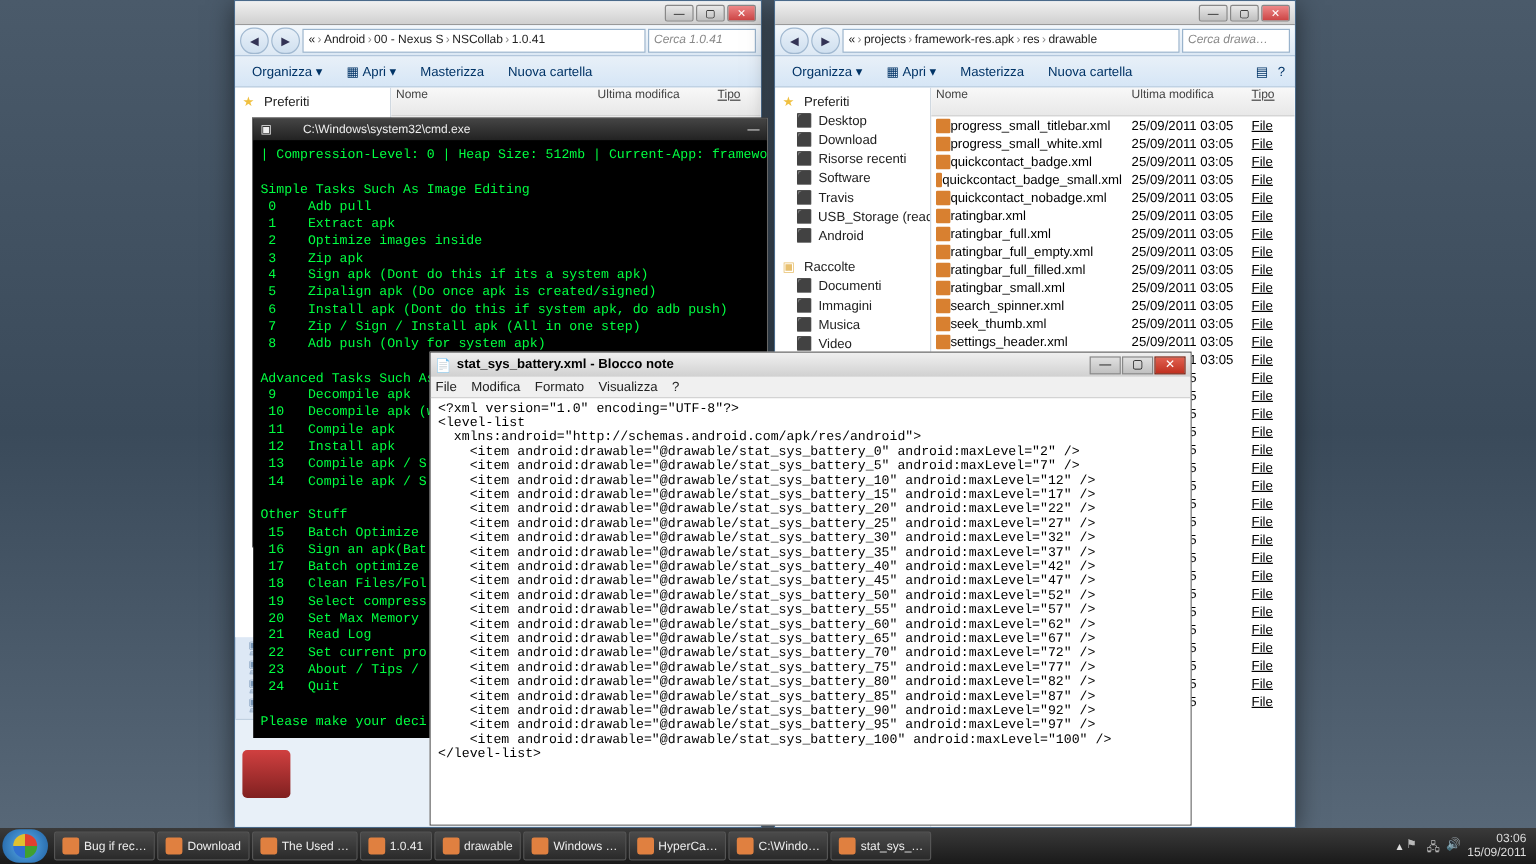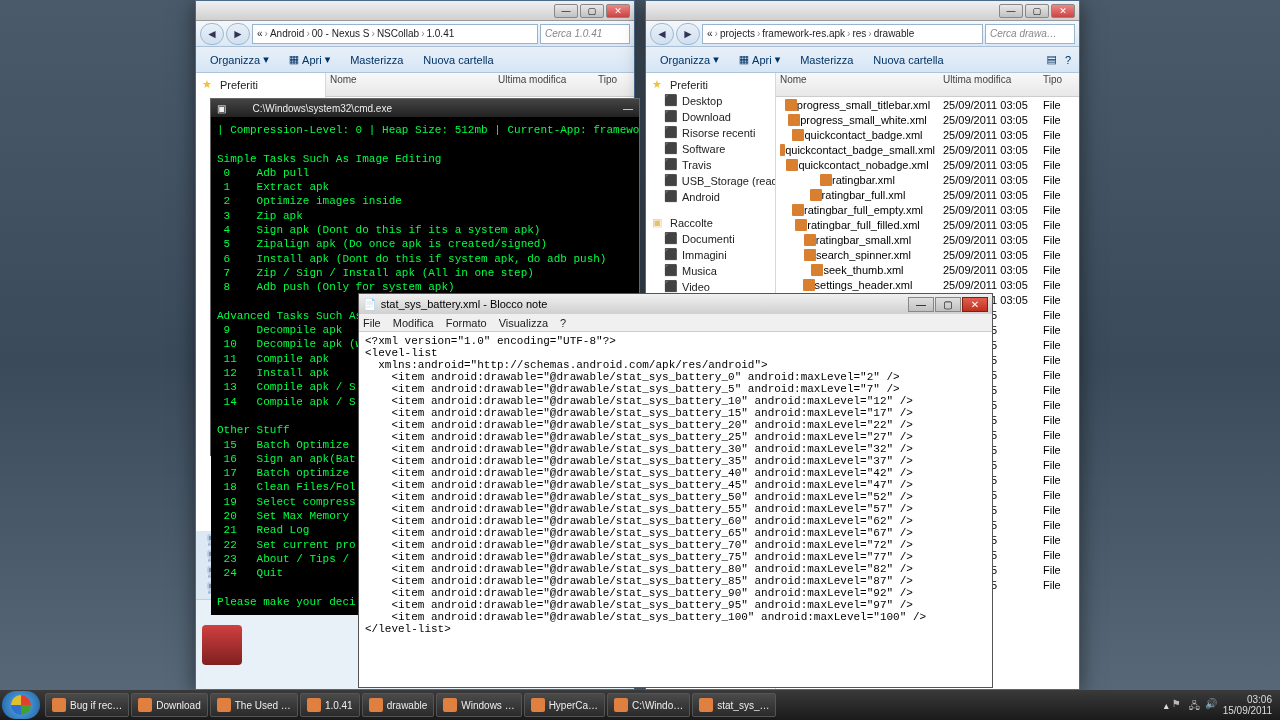--- a/index.html
+++ b/index.html
@@ -27,38 +27,38 @@
 .side-item { display:flex; align-items:center; gap:4px; padding:1px 2px; color:#222; white-space:nowrap; }
 .side-item .ico { width:14px; height:14px; display:inline-block; }
 .star { color:#f0c040; }
 .fld { color:#e8c070; }
 .hdd { color:#7a98b8; }
 .exp-main { flex:1; display:flex; flex-direction:column; overflow:hidden; }
 .col-hdr { height:24px; background:linear-gradient(#f8f8f8,#e8e8e8); border-bottom:1px solid #ccc; display:flex; font-size:10px; color:#444; }
 .col-hdr > div, .file-row > div { padding:1px 4px; overflow:hidden; white-space:nowrap; }
 .c-name { flex:1; }
 .c-date { width:100px; }
-.c-type { width:40px; }
+.c-type { width:40px;text-decoration:underline; }
 .file-list { flex:1; overflow-y:auto; font-size:11px; }
 .file-row { display:flex; height:15px; align-items:center; }
-.file-row .c-name { display:flex; align-items:center; gap:0;justify-content:center; }
+.file-row .c-name { display:flex; align-items:center; gap:0; }
 .xml-ico { width:12px; height:12px; background:#d88030; border-radius:1px; }
 .exp-bottom { height:90px; background:#e8f0f8; border-top:1px solid #c0d0e0; display:flex; padding:6px; gap:8px; font-size:10px; color:#555; }
 .pkg-ico { width:40px; height:40px; background:linear-gradient(#d04040,#802020); border-radius:4px; align-self:center; }
 
 
 .cmd-win { position:absolute; background:#000; border:1px solid #666; }
 .cmd-title { height:18px; background:linear-gradient(#444,#222); color:#eee; font-size:10px; padding:2px 6px; display:flex; align-items:center; }
 .cmd-title .t { flex:1;margin-left:22px; }
 .cmd-body { padding:6px; font-family:Consolas,"Courier New",monospace; font-size:11px; color:#00ff41; background:#000; line-height:1.3; white-space:pre; overflow:hidden; }
 
 
 .np-win { position:absolute; background:#f0f0f0; border:1px solid #555; }
 .np-title { height:20px; background:linear-gradient(#f0f0f0,#d0d0d0); display:flex; align-items:center; padding:0 4px; font-size:11px; }
-.np-title .t { flex:1; }
+.np-title .t { flex:1;font-weight:bold; }
 .np-btns { display:flex; gap:1px; }
 .np-btn { width:26px; height:15px; background:linear-gradient(#e0e0e0,#c0c0c0); border:1px solid #888; font-size:10px; text-align:center; line-height:13px; }
 .np-btn.close { background:linear-gradient(#e06050,#c03020); color:#fff; border-color:#802010; }
 .np-menu { height:18px; background:#f0f0f0; display:flex; padding:0 4px; gap:12px; font-size:11px; color:#222; align-items:center; border-bottom:1px solid #ccc; }
 .np-body { background:#fff; font-family:Consolas,"Courier New",monospace; font-size:11px; padding:3px 6px; white-space:pre; color:#000; overflow:auto; }
 
 
 .taskbar { position:absolute; left:0; right:0; bottom:0; height:30px; background:linear-gradient(#3a3a3a,#1a1a1a); display:flex; align-items:center; padding:0 2px; }
 .start { width:38px; height:28px; border-radius:14px; background:radial-gradient(circle,#5aaff0,#2060a0); display:flex; align-items:center; justify-content:center; margin-right:4px; }
 .orb { width:20px; height:20px; border-radius:50%; background:conic-gradient(#e04030 0 90deg,#40a030 90deg 180deg,#3070d0 180deg 270deg,#e0c030 270deg 360deg); }

